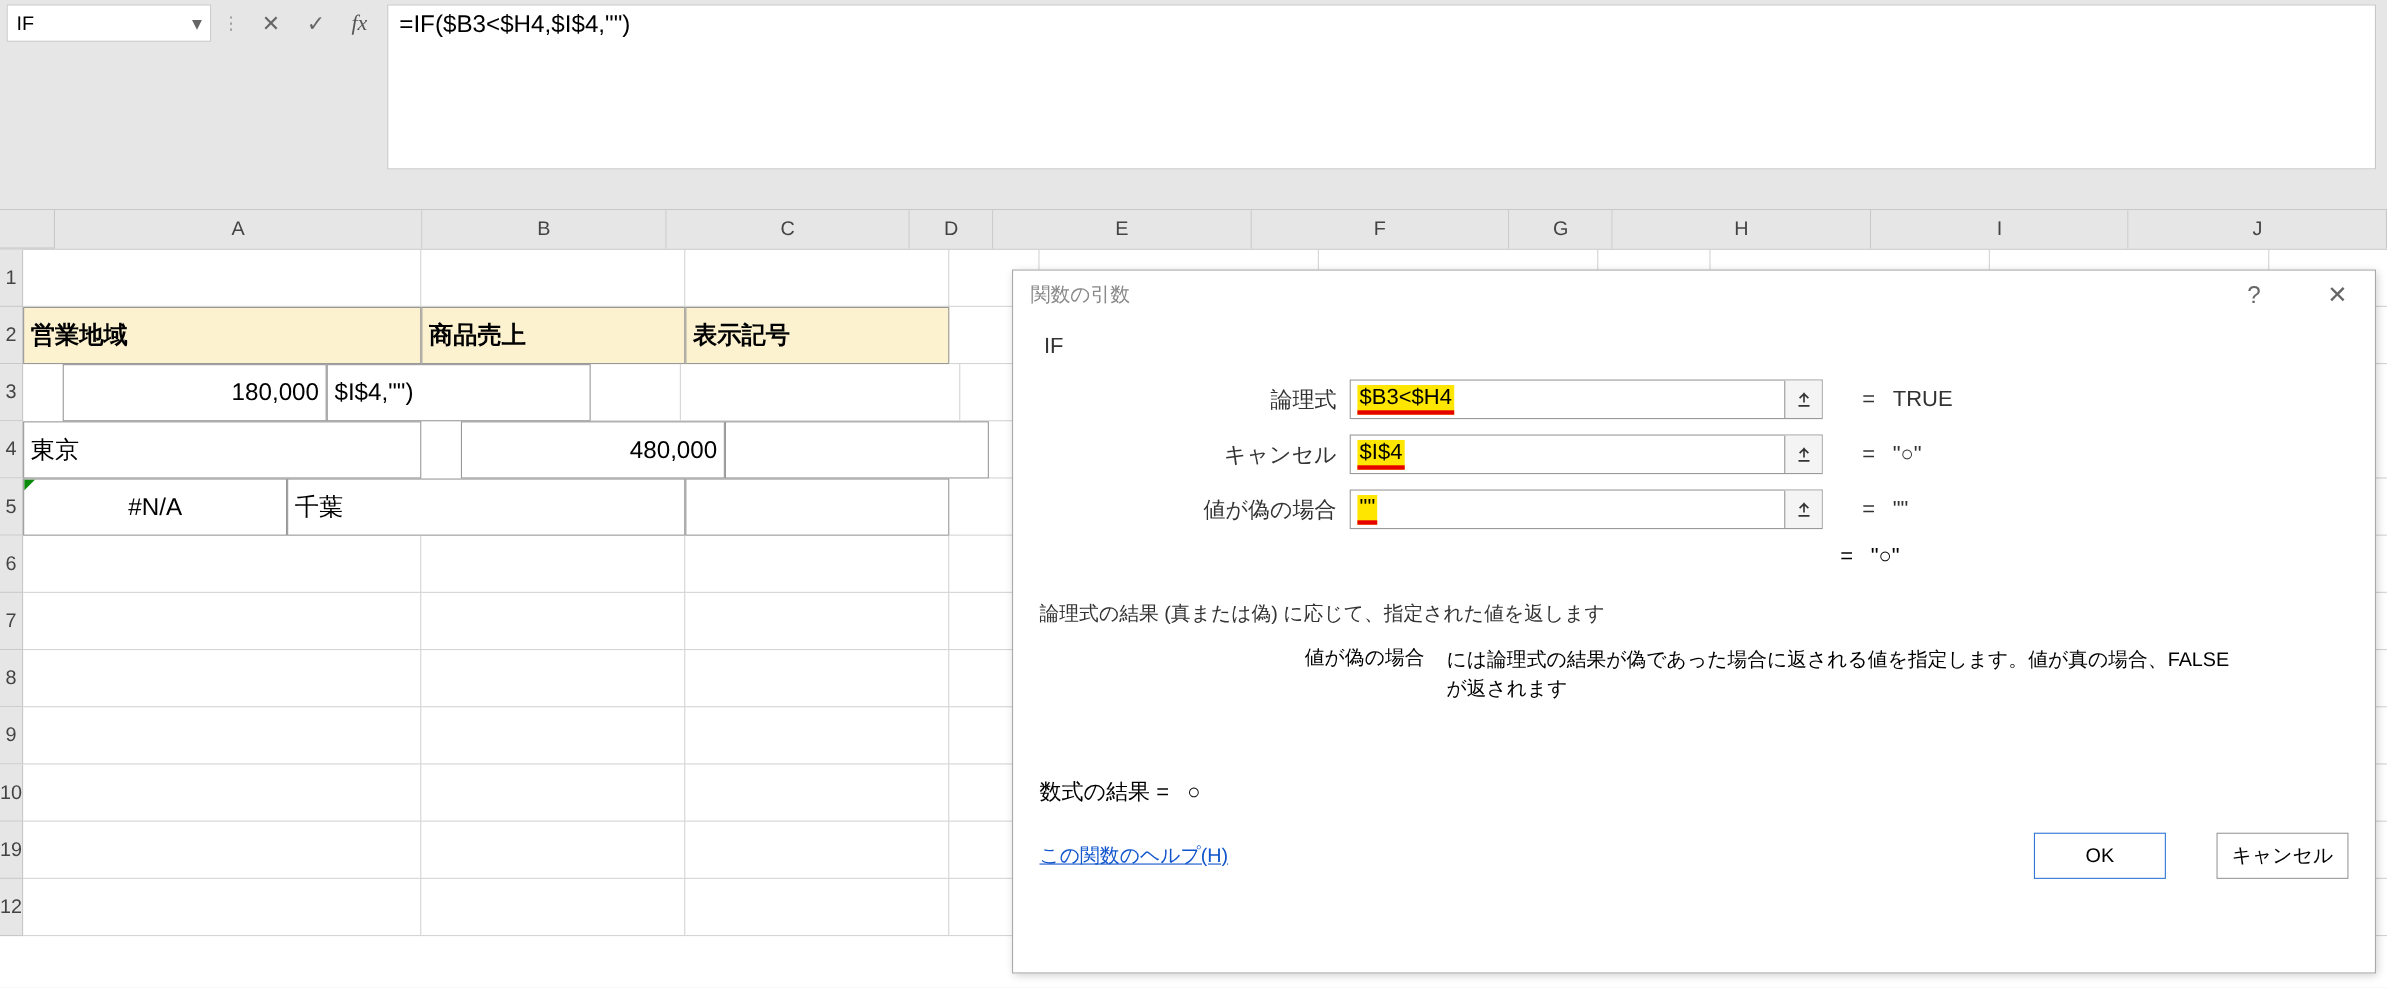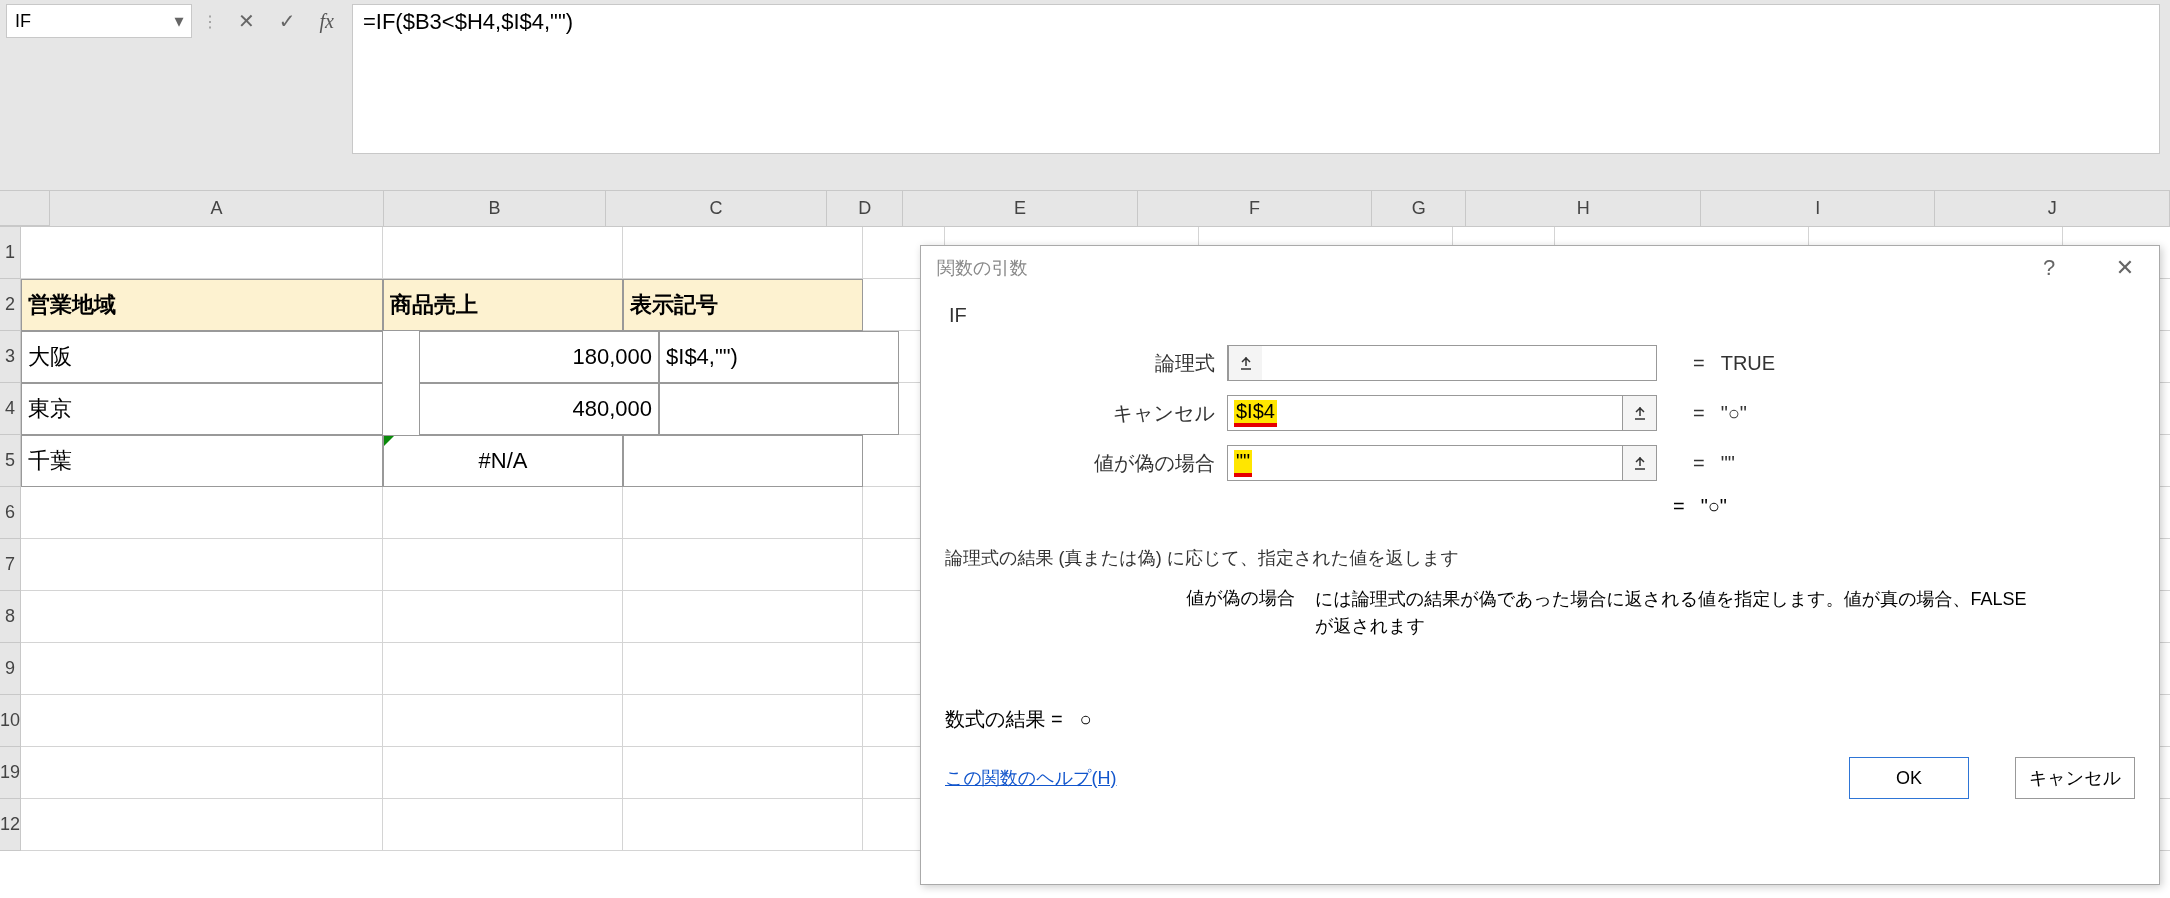--- a/index.html
+++ b/index.html
@@ -353,21 +353,20 @@
           <div class="cell header-cell" style="width: 240px;">表示記号</div>
           <div class="cell" style="width: 82px;"></div>
           <div class="cell" style="width: 254px;"></div>
           <div class="cell" style="width: 254px;"></div>
           <div class="cell" style="width: 102px;"></div>
           <div class="cell" style="width: 254px;"></div>
           <div class="cell" style="width: 254px;"></div>
           <div class="cell" style="width: 254px;"></div>
         </div>
         <div class="cell-row">
-          <div class="cell bordered" style="width: 362px;">大阪</div>
           <div class="cell bordered num" style="width: 240px;">180,000</div>
           <div class="cell bordered" style="width: 240px;">$I$4,"")</div>
           <div class="cell" style="width: 82px;"></div>
           <div class="cell" style="width: 254px;"></div>
           <div class="cell" style="width: 254px;"></div>
           <div class="cell" style="width: 102px;"></div>
           <div class="cell" style="width: 254px;"></div>
           <div class="cell" style="width: 254px;"></div>
           <div class="cell" style="width: 254px;"></div>
         </div>
@@ -377,22 +376,22 @@
           <div class="cell bordered" style="width: 240px;"></div>
           <div class="cell" style="width: 82px;"></div>
           <div class="cell" style="width: 254px;"></div>
           <div class="cell" style="width: 254px;"></div>
           <div class="cell" style="width: 102px;"></div>
           <div class="cell" style="width: 254px;"></div>
           <div class="cell" style="width: 254px;"></div>
           <div class="cell" style="width: 254px;"></div>
         </div>
         <div class="cell-row">
+          <div class="cell bordered center" style="width: 240px; position: relative;">#N/A<div class="green-tri" style="left: 0px; top: 0px;"></div></div>
           <div class="cell bordered" style="width: 362px;">千葉</div>
-          <div class="cell bordered center" style="width: 240px; position: relative;">#N/A<div class="green-tri" style="left: 0px; top: 0px;"></div></div>
           <div class="cell bordered" style="width: 240px;"></div>
           <div class="cell" style="width: 82px;"></div>
           <div class="cell" style="width: 254px;"></div>
           <div class="cell" style="width: 254px;"></div>
           <div class="cell" style="width: 102px;"></div>
           <div class="cell" style="width: 254px;"></div>
           <div class="cell" style="width: 254px;"></div>
           <div class="cell" style="width: 254px;"></div>
         </div>
         <div class="cell-row">
@@ -490,20 +489,23 @@
     <span class="help-btn">?</span>
     <span class="close-btn">✕</span>
   </div>
   <div class="dlg-body">
     <div class="fn-name">IF</div>
 
     <div id="args-list">
         <div class="arg-row">
           <div class="arg-label">論理式</div>
           <div class="arg-input-wrap">
+            <div class="arg-input">
+              <span class="hl">$B3&lt;$H4</span>
+            </div>
             <div class="ref-btn">
               <svg width="16" height="16" viewBox="0 0 16 16">
                 <path d="M8 2 L8 11 M4 7 L8 3 L12 7 M3 14 L13 14" stroke="#333" stroke-width="1.5" fill="none"></path>
               </svg>
             </div>
           </div>
           <div class="arg-eq">
             <span>=</span>
             <span>TRUE</span>
           </div>

